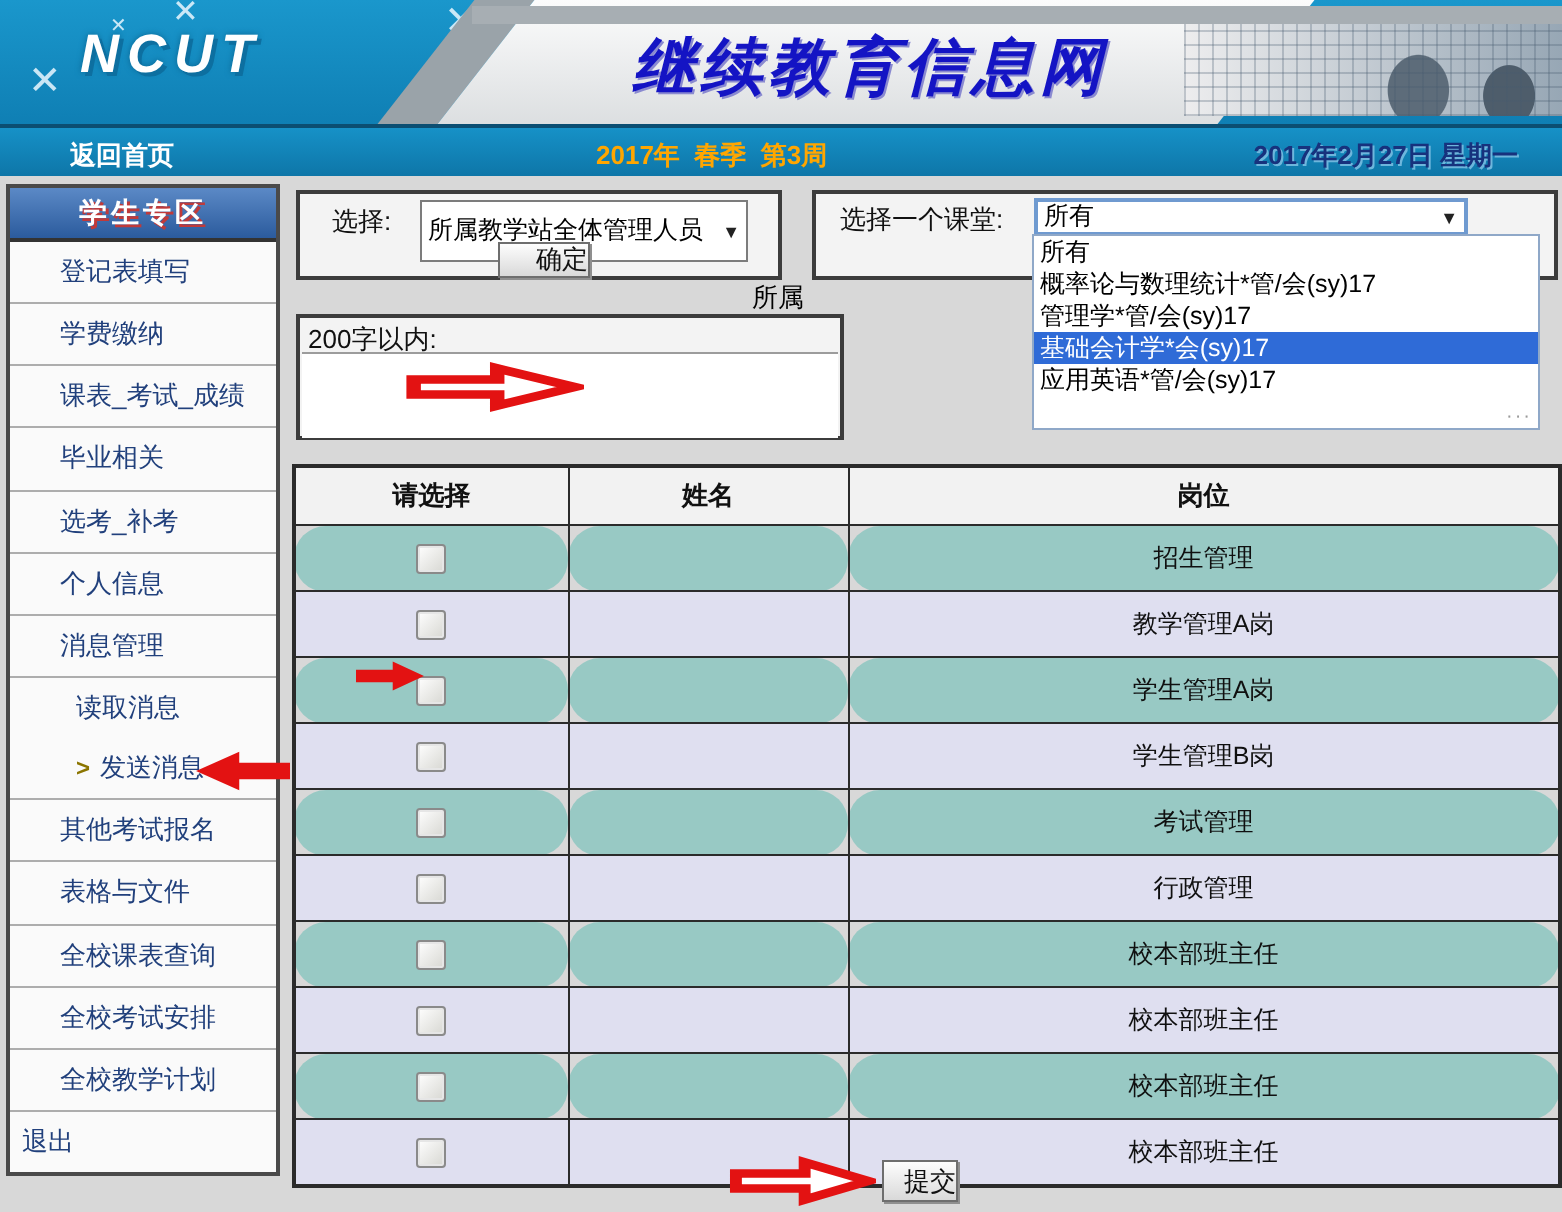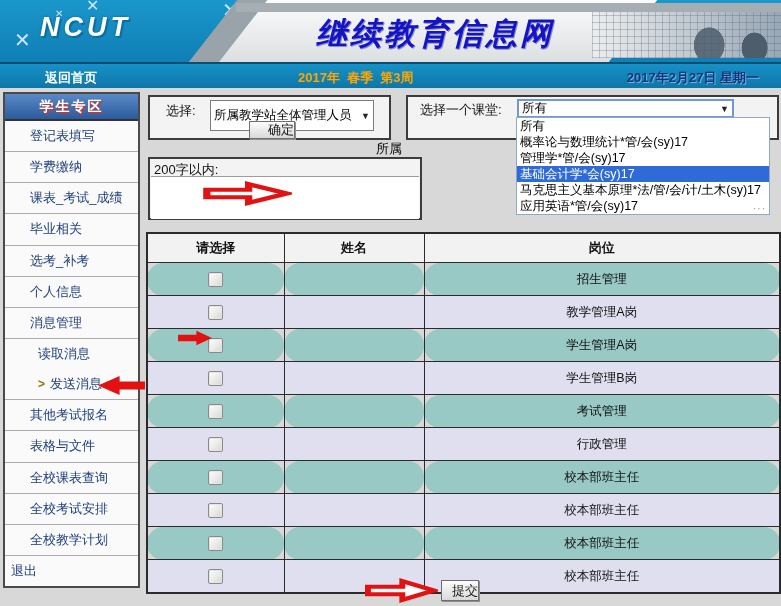--- a/index.html
+++ b/index.html
@@ -23,21 +23,21 @@
       radial-gradient(ellipse 22px 26px at 86% 78%,#4e5d6b 0 58%,transparent 60%),
       linear-gradient(90deg,#ededee,#97a7b5);}
   .logo{position:absolute;left:40px;top:12px;font-size:27px;font-weight:bold;font-style:italic;
     letter-spacing:4px;color:#ffffff;text-shadow:2px 2px 0 #0d6fa0,0 0 3px #0b6794;}
   .site-title{position:absolute;left:295px;top:13px;width:280px;text-align:center;
     font-family:"Liberation Serif","DejaVu Serif",serif;font-style:italic;
     font-size:31px;font-weight:bold;color:#1414c4;letter-spacing:3px;text-shadow:1px 1px 0 #8a8ad0;}
   
   .navbar{position:absolute;left:0;top:62px;width:781px;height:26px;
     background:linear-gradient(180deg,#1691c7,#0e76a8);border-top:2px solid #0b4e72;box-sizing:border-box;}
-  .nav-home{position:absolute;left:45px;top:5px;font-size:13px;font-weight:bold;color:#ffffff;cursor:pointer;}
+  .nav-home{position:absolute;left:35px;top:5px;font-size:13px;font-weight:bold;color:#ffffff;cursor:pointer;}
   .nav-sem{position:absolute;left:298px;top:5px;font-size:13px;font-weight:bold;color:#ffa600;white-space:pre;}
   .nav-date{position:absolute;right:22px;top:5px;font-size:13px;font-weight:bold;color:#17327d;text-shadow:1px 1px 0 #6db6dc;}
   
   .sidebar{position:absolute;left:3px;top:92px;width:137px;height:496px;background:#fbfbfb;
     border:2px solid #4a4a4a;box-sizing:border-box;display:flex;flex-direction:column;box-shadow:1px 1px 0 #fff inset;}
   .side-header{height:25px;flex:0 0 25px;background:linear-gradient(180deg,#5b89c6,#2b5b9d);
     color:#ffffff;font-size:14px;font-weight:bold;text-align:center;line-height:25px;
     letter-spacing:2px;text-shadow:1.5px 1.5px 0 #c03a3a;border-bottom:2px solid #333;}
   .side-menu{flex:1;display:flex;flex-direction:column;}
   .side-item{flex:1;display:flex;align-items:center;padding-left:25px;font-size:13px;color:#21407c;
@@ -185,21 +185,20 @@
   <span class="lbl ta-label">200字以内:</span>
   <div class="textarea"></div>
 </div>
 
 <div class="optlist">
 
 <div class="opt">所有</div>
     <div class="opt">概率论与数理统计*管/会(sy)17</div>
     <div class="opt">管理学*管/会(sy)17</div>
     <div class="opt hl">基础会计学*会(sy)17</div>
-    <div class="opt">马克思主义基本原理*法/管/会/计/土木(sy)17</div>
     <div class="opt">应用英语*管/会(sy)17</div>
     <div class="grip">···</div>
   </div>
 
 <table class="staff">
   <colgroup>
       <col class="col1">
       <col class="col2">
       <col class="col3">
     </colgroup>

